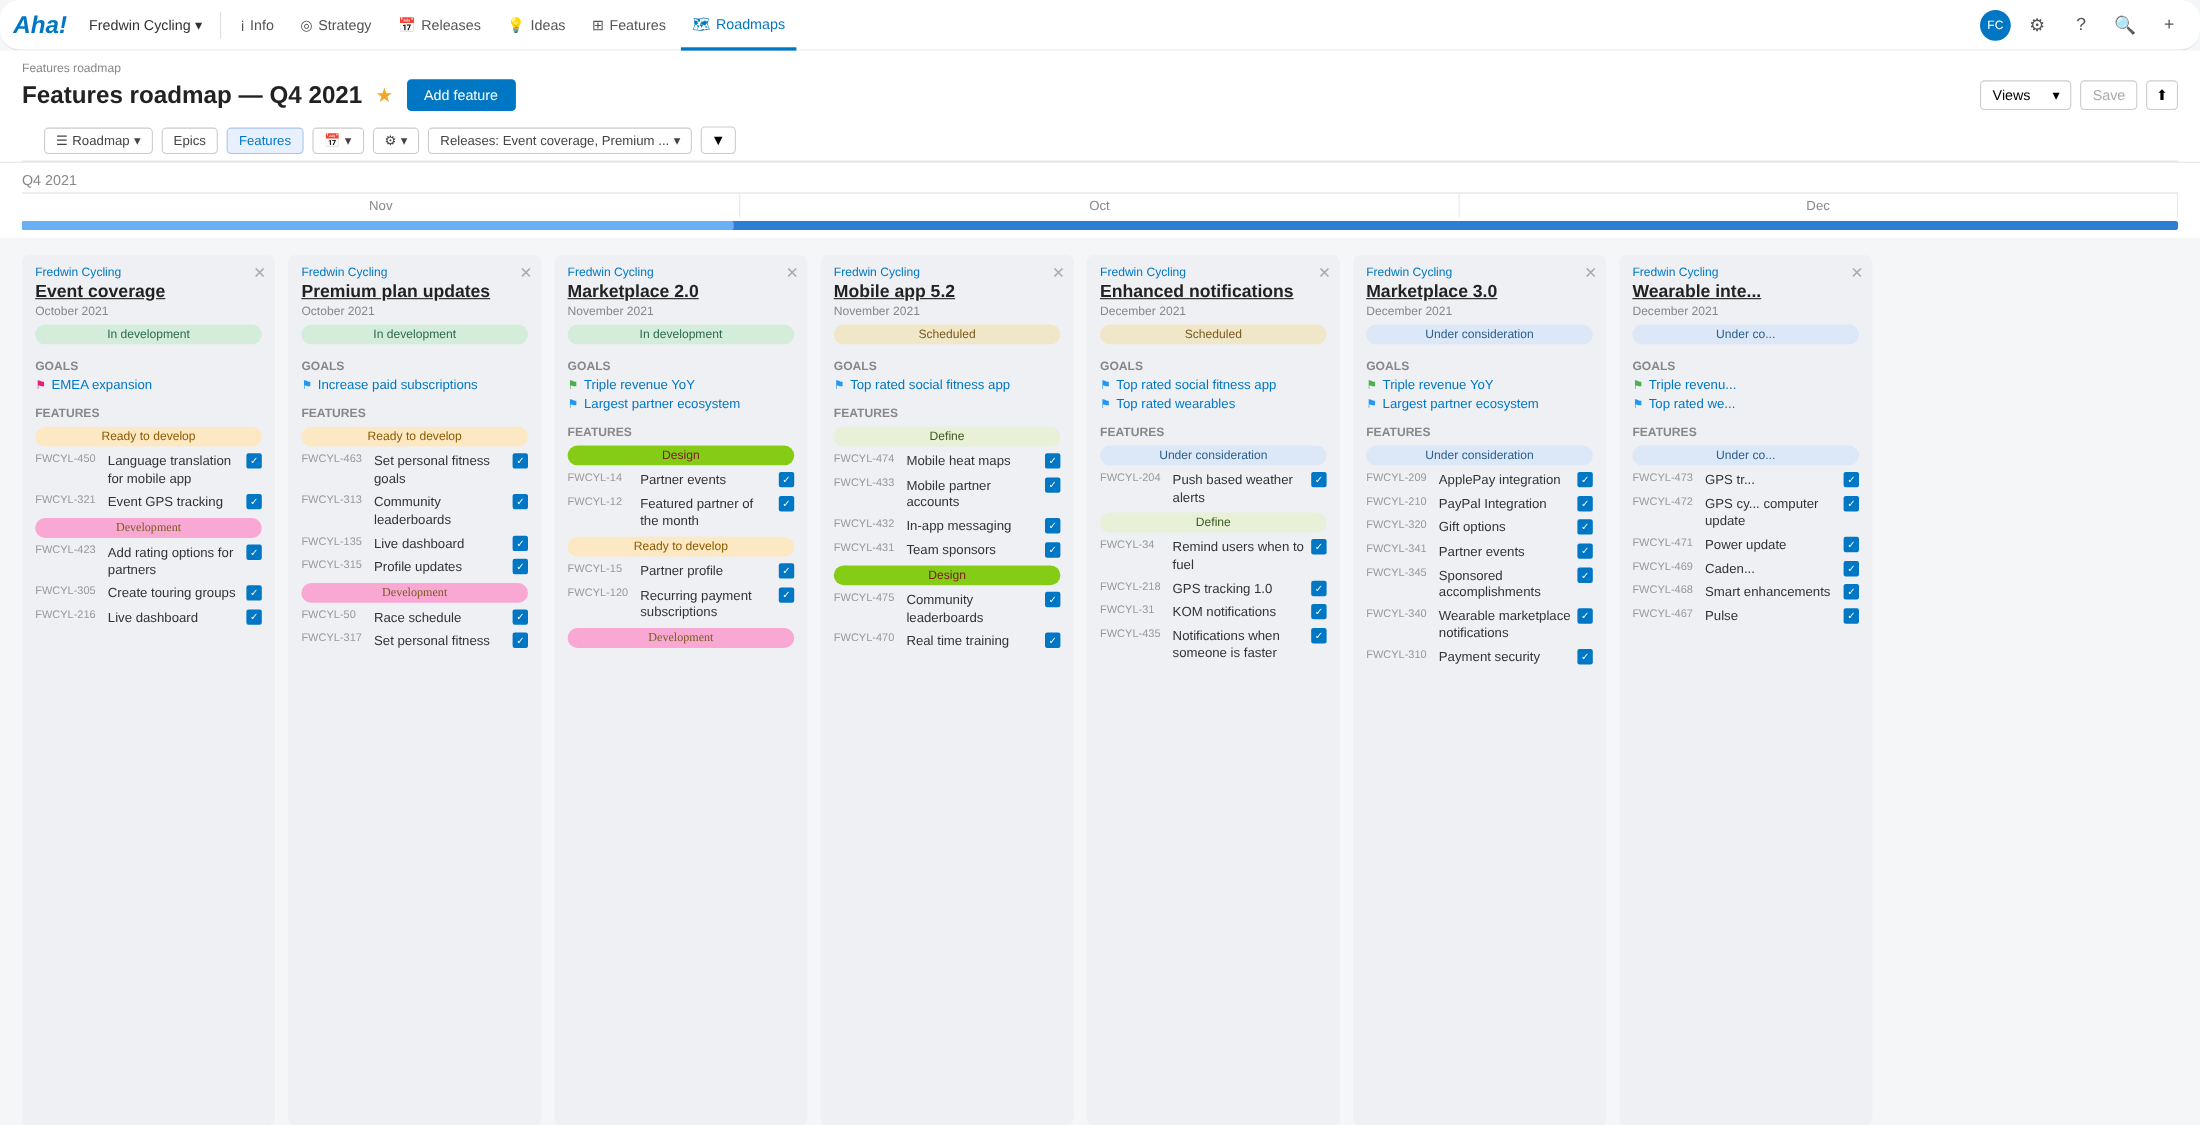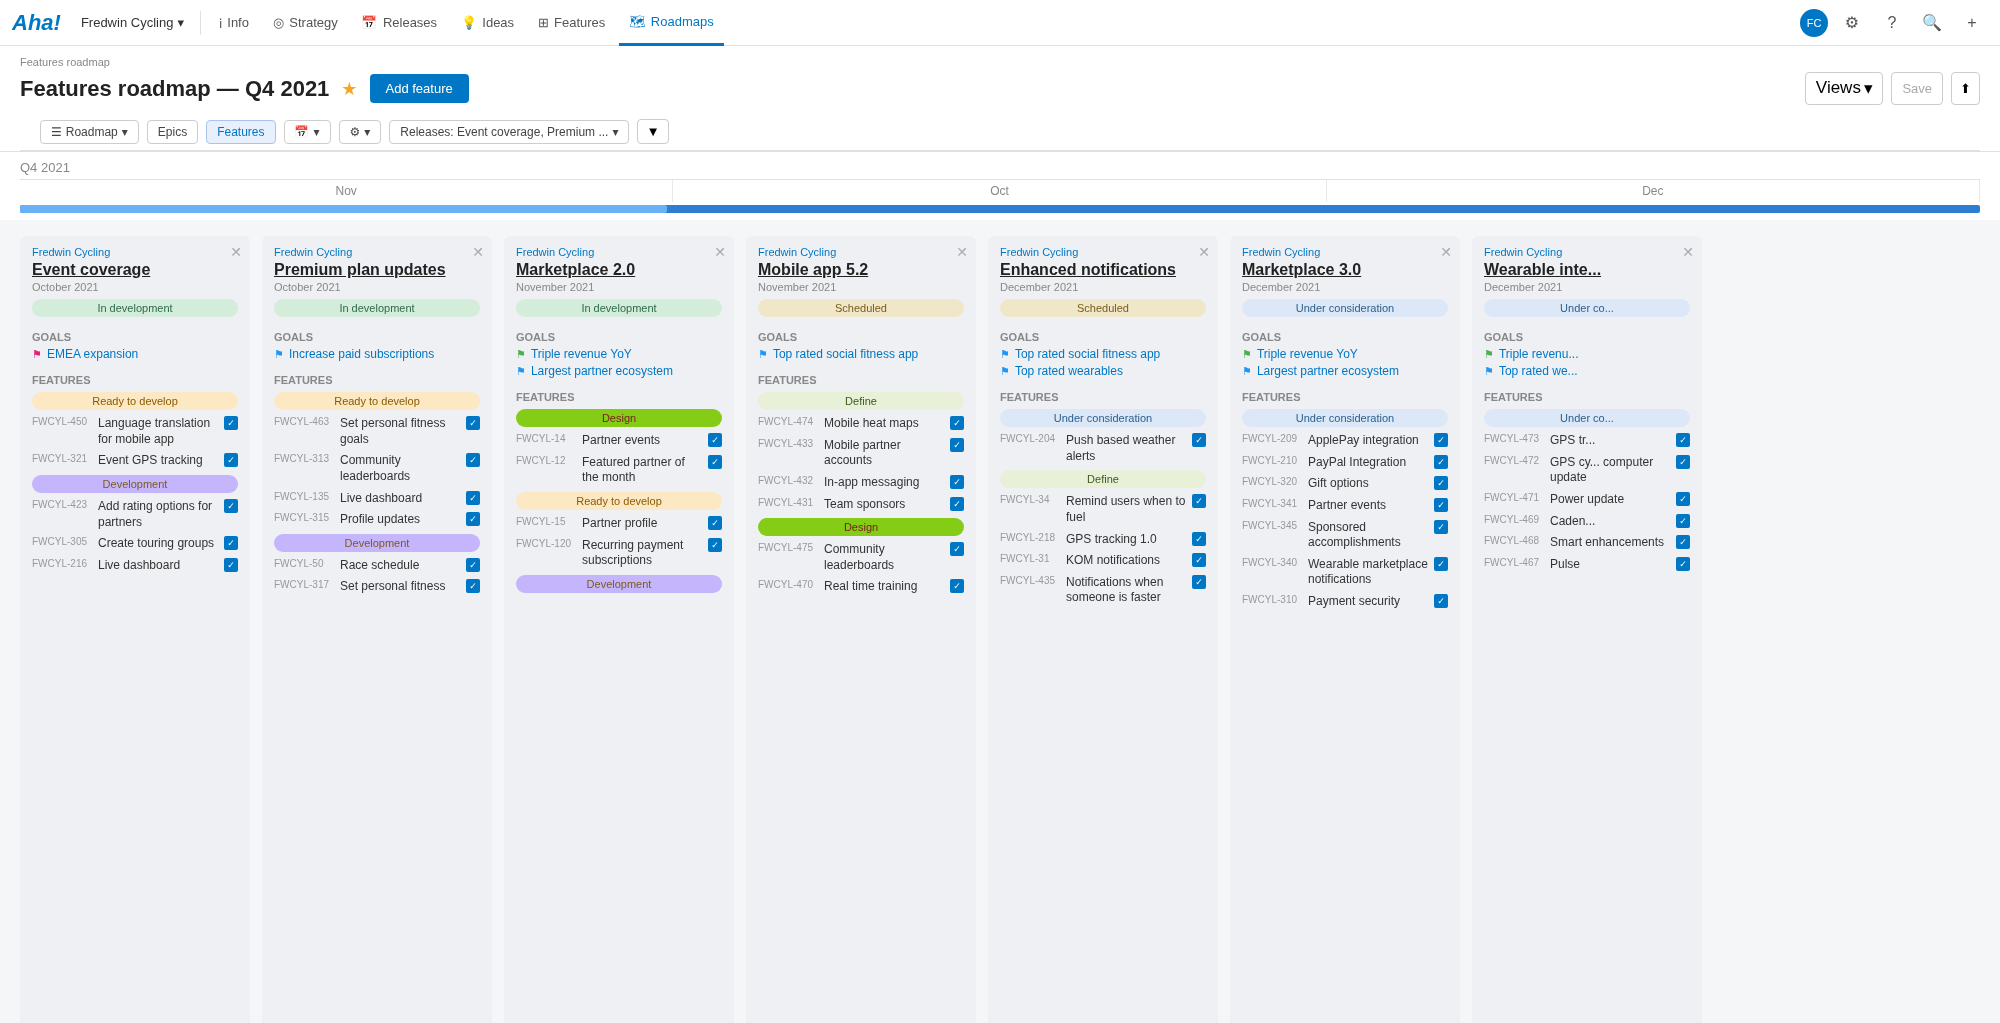--- a/index.html
+++ b/index.html
@@ -3,20 +3,21 @@
   <meta charset="utf-8">
   <style>
     * { box-sizing: border-box; margin: 0; padding: 0; }
     body { font-family: -apple-system, BlinkMacSystemFont, 'Segoe UI', sans-serif; background: #f5f6f8; font-size: 13px; color: #333; overflow: hidden; }
 
     
     .top-nav {
       display: flex; align-items: center; background: #fff;
       border-bottom: 1px solid #e0e0e0; height: 46px; padding: 0 12px;
       gap: 4px;
+      border-radius: 18px;
     }
     .nav-logo { color: #0077c5; font-size: 22px; font-weight: 900; font-style: italic; margin-right: 8px; }
     .nav-workspace {
       display: flex; align-items: center; gap: 4px;
       font-size: 13px; font-weight: 500; color: #333; padding: 4px 8px;
       border-radius: 4px; cursor: pointer;
     }
     .nav-divider { width: 1px; height: 24px; background: #e0e0e0; margin: 0 4px; }
     .nav-item {
       display: flex; align-items: center; gap: 5px; padding: 4px 10px;
@@ -33,22 +34,22 @@
     .breadcrumb { font-size: 11px; color: #888; margin-bottom: 4px; }
     .page-title-row { display: flex; align-items: center; gap: 12px; margin-bottom: 8px; }
     .page-title { font-size: 22px; font-weight: 600; color: #222; }
     .star-icon { color: #f5a623; font-size: 18px; }
     .add-feature-btn {
       background: #0077c5; color: #fff; border: none; padding: 7px 16px;
       border-radius: 4px; cursor: pointer; font-size: 13px; font-weight: 500;
     }
     .header-right { margin-left: auto; display: flex; gap: 8px; }
     .views-btn {
-      display: flex; gap: 3px; border: 1px solid #ccc;
-      background: #fff; padding: 5px 10px; border-radius: 4px; cursor: pointer; font-size: 17px;
+      display: flex; align-items: center; gap: 20px; border: 1px solid #ccc;
+      background: #fff; padding: 5px 10px; border-radius: 4px; cursor: pointer; font-size: 13px;
     }
     .save-btn { border: 1px solid #ccc; background: #fff; padding: 5px 10px; border-radius: 4px; cursor: pointer; font-size: 13px; color: #aaa; }
     .export-btn { border: 1px solid #ccc; background: #fff; padding: 5px 8px; border-radius: 4px; cursor: pointer; font-size: 13px; }
 
     
     .toolbar { display: flex; align-items: center; gap: 8px; padding: 6px 20px; background: #fff; border-bottom: 1px solid #e0e0e0; }
     .toolbar-btn {
       display: flex; align-items: center; gap: 4px; padding: 4px 10px;
       border: 1px solid #ccc; border-radius: 4px; background: #fff; cursor: pointer; font-size: 12px; color: #444;
     }
@@ -95,21 +96,21 @@
 
     .features-section { padding: 0 12px; }
     .features-label { font-size: 11px; font-weight: 600; color: #888; text-transform: uppercase; margin-bottom: 6px; margin-top: 4px; }
 
     .feature-group-badge {
       display: block; text-align: center; padding: 3px 0;
       border-radius: 10px; font-size: 11px; font-weight: 500; margin-bottom: 6px; width: 100%;
     }
     .badge-rtd { background: #fde8c4; color: #8a5a00; }
     .badge-design { background: #84cc16; color: #7a2020; }
-    .badge-dev { background: #c4b5fd; color: #7a5c1e; }
+    .badge-dev { background: #f9a8d4; color: #7a5c1e; font-family: Liberation Serif, serif; }
     .badge-define { background: #e8f0d8; color: #3a5a1e; }
     .badge-consideration { background: #dce8f8; color: #2c5f8a; }
 
     .feature-item { display: flex; align-items: flex-start; gap: 6px; margin-bottom: 6px; }
     .feature-id { font-size: 10px; color: #999; white-space: nowrap; min-width: 60px; }
     .feature-name { font-size: 12px; color: #333; flex: 1; line-height: 1.3; }
     .feature-check { width: 14px; height: 14px; background: #0077c5; border-radius: 2px; display: flex; align-items: center; justify-content: center; flex-shrink: 0; }
     .feature-check::after { content: '✓'; color: #fff; font-size: 9px; }
 
     

